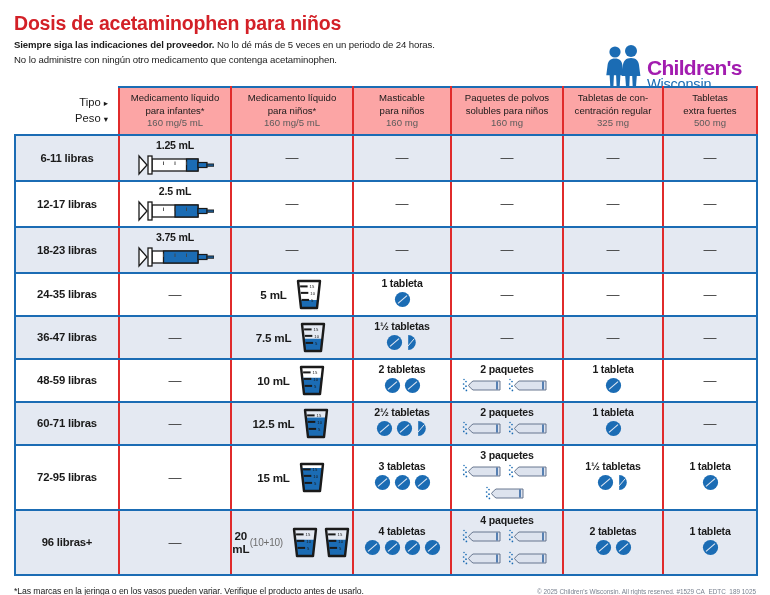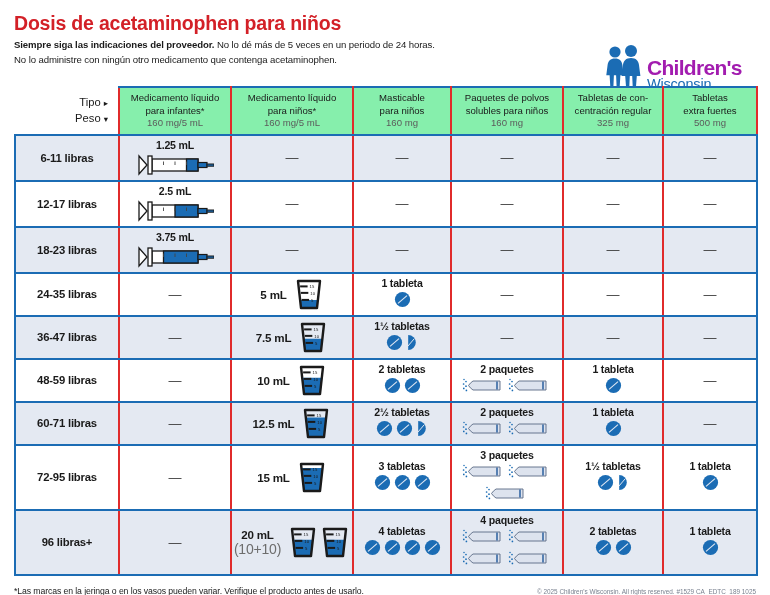--- a/index.html
+++ b/index.html
@@ -48,21 +48,21 @@
   col.c-reg    { width: 100px; }
   col.c-ext    { width: 94px; }
 
   
   .hd-corner { border: none; background: #fff; text-align: right; padding-right: 10px !important; height: 46px; }
   .hd-corner .tipo, .hd-corner .peso {
     font-size: 11.2px; font-weight: normal; color: #1a1a1a; line-height: 1.45;
   }
   .hd-corner .arw { color: #1a1a1a; font-size: 8.5px; }
   th.hd {
-    background: #86efac; border-top: 2.5px solid #1b6cb4; border-bottom: 2.5px solid #1b6cb4;
+    background: #fca5a5; border-top: 2.5px solid #1b6cb4; border-bottom: 2.5px solid #1b6cb4;
     border-left: 2.2px solid #e02b2b; border-right: 2.2px solid #e02b2b;
     font-size: 9.6px; font-weight: normal; color: #1a1a1a; line-height: 1.32;
     padding: 4px 3px !important; height: 46px;
   }
   th.hd .l1 { font-weight: normal; }
   th.hd .dose { color: #5b5b5b; }
 
   
   td.wt {
     border-top: 2.2px solid #1b6cb4; border-bottom: 2.2px solid #1b6cb4;
@@ -75,21 +75,21 @@
     border-left: 2.2px solid #e02b2b; border-right: 2.2px solid #e02b2b;
     text-align: center; color: #1a1a1a;
   }
   td.dc.last { border-right: 2.2px solid #1b6cb4; }
   tr.shade td { background: #e4e9f2; }
   tr.plain td { background: #ffffff; }
 
   .dash { font-size: 13px; color: #3a3a3a; line-height: 1; }
   .lbl { font-size: 10.6px; font-weight: bold; color: #1a1a1a; letter-spacing: -0.2px; }
   .mlbig { font-size: 11.6px; font-weight: bold; color: #1a1a1a; letter-spacing: -0.2px; }
-  .mlsub { font-size: 14px; color: #6d6d6d; letter-spacing: -0.2px; }
+  .mlsub { font-size: 10px; color: #6d6d6d; letter-spacing: -0.2px; }
 
   .cellstack { display: flex; flex-direction: column; align-items: center; justify-content: center; gap: 2px; padding: 3px 0; }
   .cellrow { display: flex; flex-direction: row; align-items: center; justify-content: center; gap: 7px; }
   .iconrow { display: flex; flex-direction: row; align-items: center; justify-content: center; gap: 3px; flex-wrap: wrap; max-width: 104px; }
 
   
   .syr { display: block; }
   
   .cup { display: block; }
   
@@ -739,21 +739,21 @@
           </tr>
           <tr class="shade">
             <td class="wt"><span>96 libras+</span></td>
             <td class="dc">
               <div class="cellstack">
                 <span class="dash">—</span>
               </div>
             </td>
             <td class="dc">
               <div class="cellrow">
-                <span style="display:flex;flex-direction:column;">
+                <span style="display:flex;flex-direction:row;align-items:center;">
                   <span class="mlbig">20 mL</span>
                   <span class="mlsub">(10+10)</span>
                 </span>
                 <span class="cellrow" style="gap:2px;">
                   <span>
                     <svg class="cup" width="30" height="34" viewBox="0 0 30 34">
     <path d="M5.2 14.8 L24.8 14.8 L23 31 L7 31 Z" fill="#1b6cb4"></path>
     <path d="M4 4 L26 4 L23 31 L7 31 Z" fill="none" stroke="#1a1a1a" stroke-width="2.4" stroke-linejoin="round"></path>
     <line x1="7.6" y1="22.9" x2="15.1" y2="22.9" stroke="#1a1a1a" stroke-width="2"></line>
                       <text x="17.1" y="24.9" font-size="4.2" fill="#1a1a1a" font-family="Liberation Sans, sans-serif">5</text>

